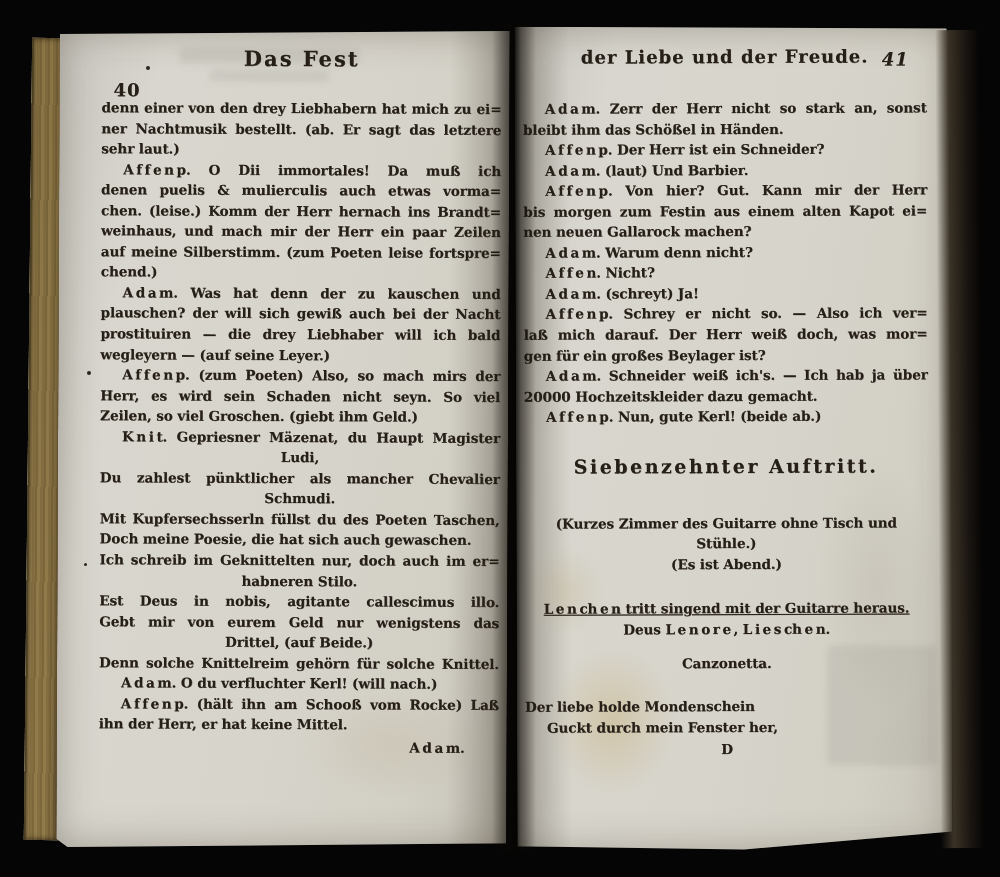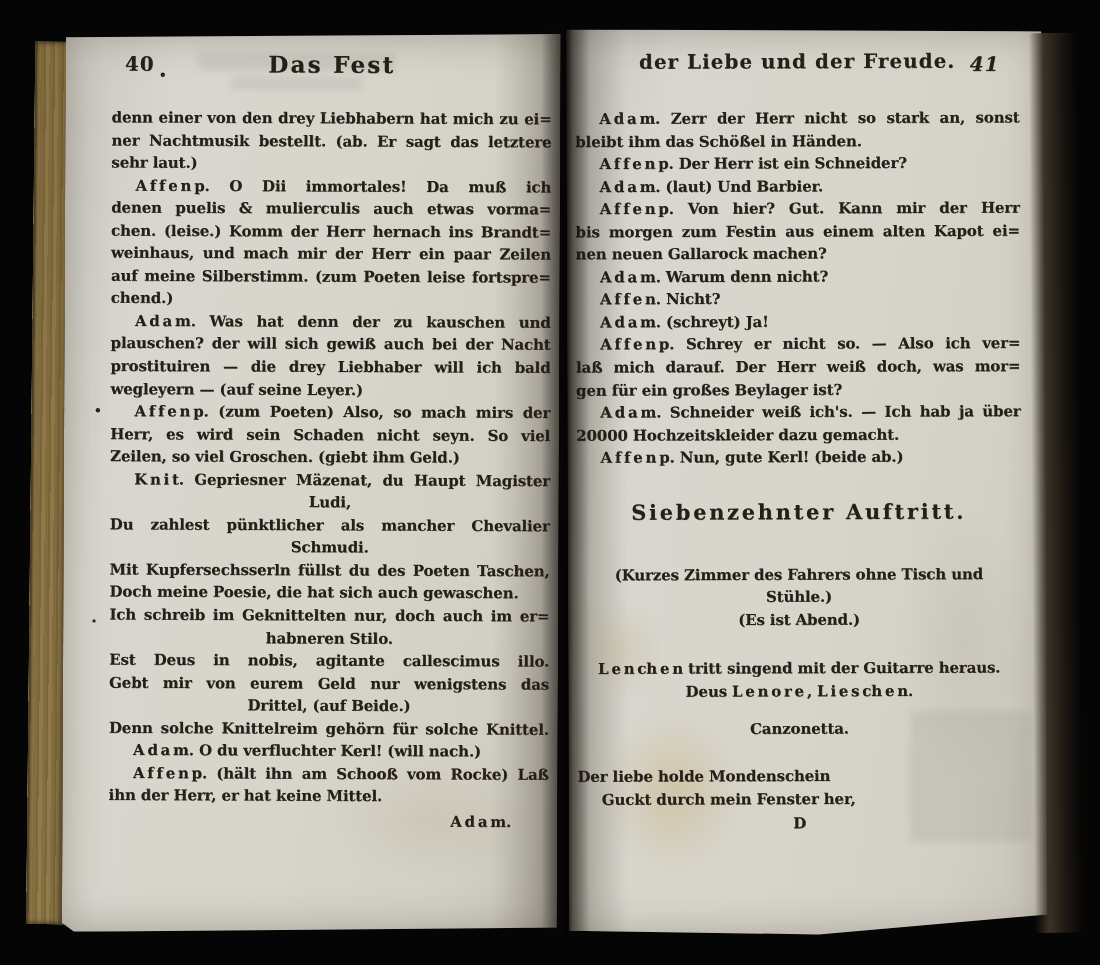--- a/index.html
+++ b/index.html
@@ -33,21 +33,21 @@
   .speck{position:absolute;background:#2b241c;border-radius:50%;}
   .ghost{position:absolute;background:rgba(90,85,75,.10);filter:blur(3px);border-radius:4px;}
   
   .col{position:absolute;color:#261f18;font-weight:700;
        text-shadow:.3px .3px .6px rgba(45,35,25,.55);}
   #left-col{left:42px;right:8px;top:16px;}
   #right-col{left:8px;right:24px;top:20px;}
   .hdr{position:relative;height:34px;margin-bottom:18px;}
   .hdr .title{position:absolute;left:0;right:0;text-align:center;font-size:21px;letter-spacing:2px;}
   .hdr .pnum{position:absolute;top:3px;font-size:18px;letter-spacing:1px;}
-  .pnum.pl{left:12px;} .pnum.pr{right:18px;font-style:italic;}
+  .pnum.pl{left:12px;margin-top:31px;} .pnum.pr{right:18px;font-style:italic;}
   .tl{font-size:13.6px;line-height:20.55px;letter-spacing:-.1px;min-height:20.55px;}
   .just{text-align:justify;text-align-last:justify;}
   .left{text-align:left;}
   .cent{text-align:center;}
   .right{text-align:right;padding-right:34px;}
   .ind{text-indent:22px;}
   .big{font-size:19px;letter-spacing:2.5px;line-height:26px;}
 </style>
 </head>
 <body>
@@ -125,24 +125,24 @@
           <div class="tl left ind">A d a m.  Warum denn nicht?</div>
           <div class="tl left ind">A f f e n.  Nicht?</div>
           <div class="tl left ind">A d a m.  (schreyt)  Ja!</div>
           <div class="tl just ind">A f f e n p.  Schrey er nicht so. — Also ich ver=</div>
           <div class="tl just">laß mich darauf.  Der Herr weiß doch, was mor=</div>
           <div class="tl left">gen für ein großes Beylager ist?</div>
           <div class="tl just ind">A d a m.  Schneider weiß ich's. — Ich hab ja über</div>
           <div class="tl left">20000 Hochzeitskleider dazu gemacht.</div>
           <div class="tl left ind">A f f e n p.  Nun, gute Kerl!  (beide ab.)</div>
           <div class="tl cent big" style="margin-top: 26px;">Siebenzehnter Auftritt.</div>
-          <div class="tl cent" style="margin-top: 34px;">(Kurzes Zimmer des Fahrers ohne Tisch und</div>
+          <div class="tl cent" style="margin-top: 34px;">(Kurzes Zimmer des Guitarre ohne Tisch und</div>
           <div class="tl cent">Stühle.)</div>
           <div class="tl cent" style="">(Es ist Abend.)</div>
-          <div class="tl cent" style="margin-top: 24px;">L e n ch e n tritt singend mit der Guitarre heraus.</div>
+          <div class="tl cent" style="margin-top: 24px; text-decoration: underline;">L e n ch e n tritt singend mit der Guitarre heraus.</div>
           <div class="tl cent">Deus L e n o r e , L i e s ch e n.</div>
           <div class="tl cent" style="margin-top: 14px;">Canzonetta.</div>
           <div class="tl left" style="margin-top: 22px;">Der liebe holde Mondenschein</div>
           <div class="tl left ind">Guckt durch mein Fenster her,</div>
           <div class="tl cent" style="margin-top: 2px;">D</div>
         </div>
     </div>
   </div>
 
   <div id="right-edge"></div>

